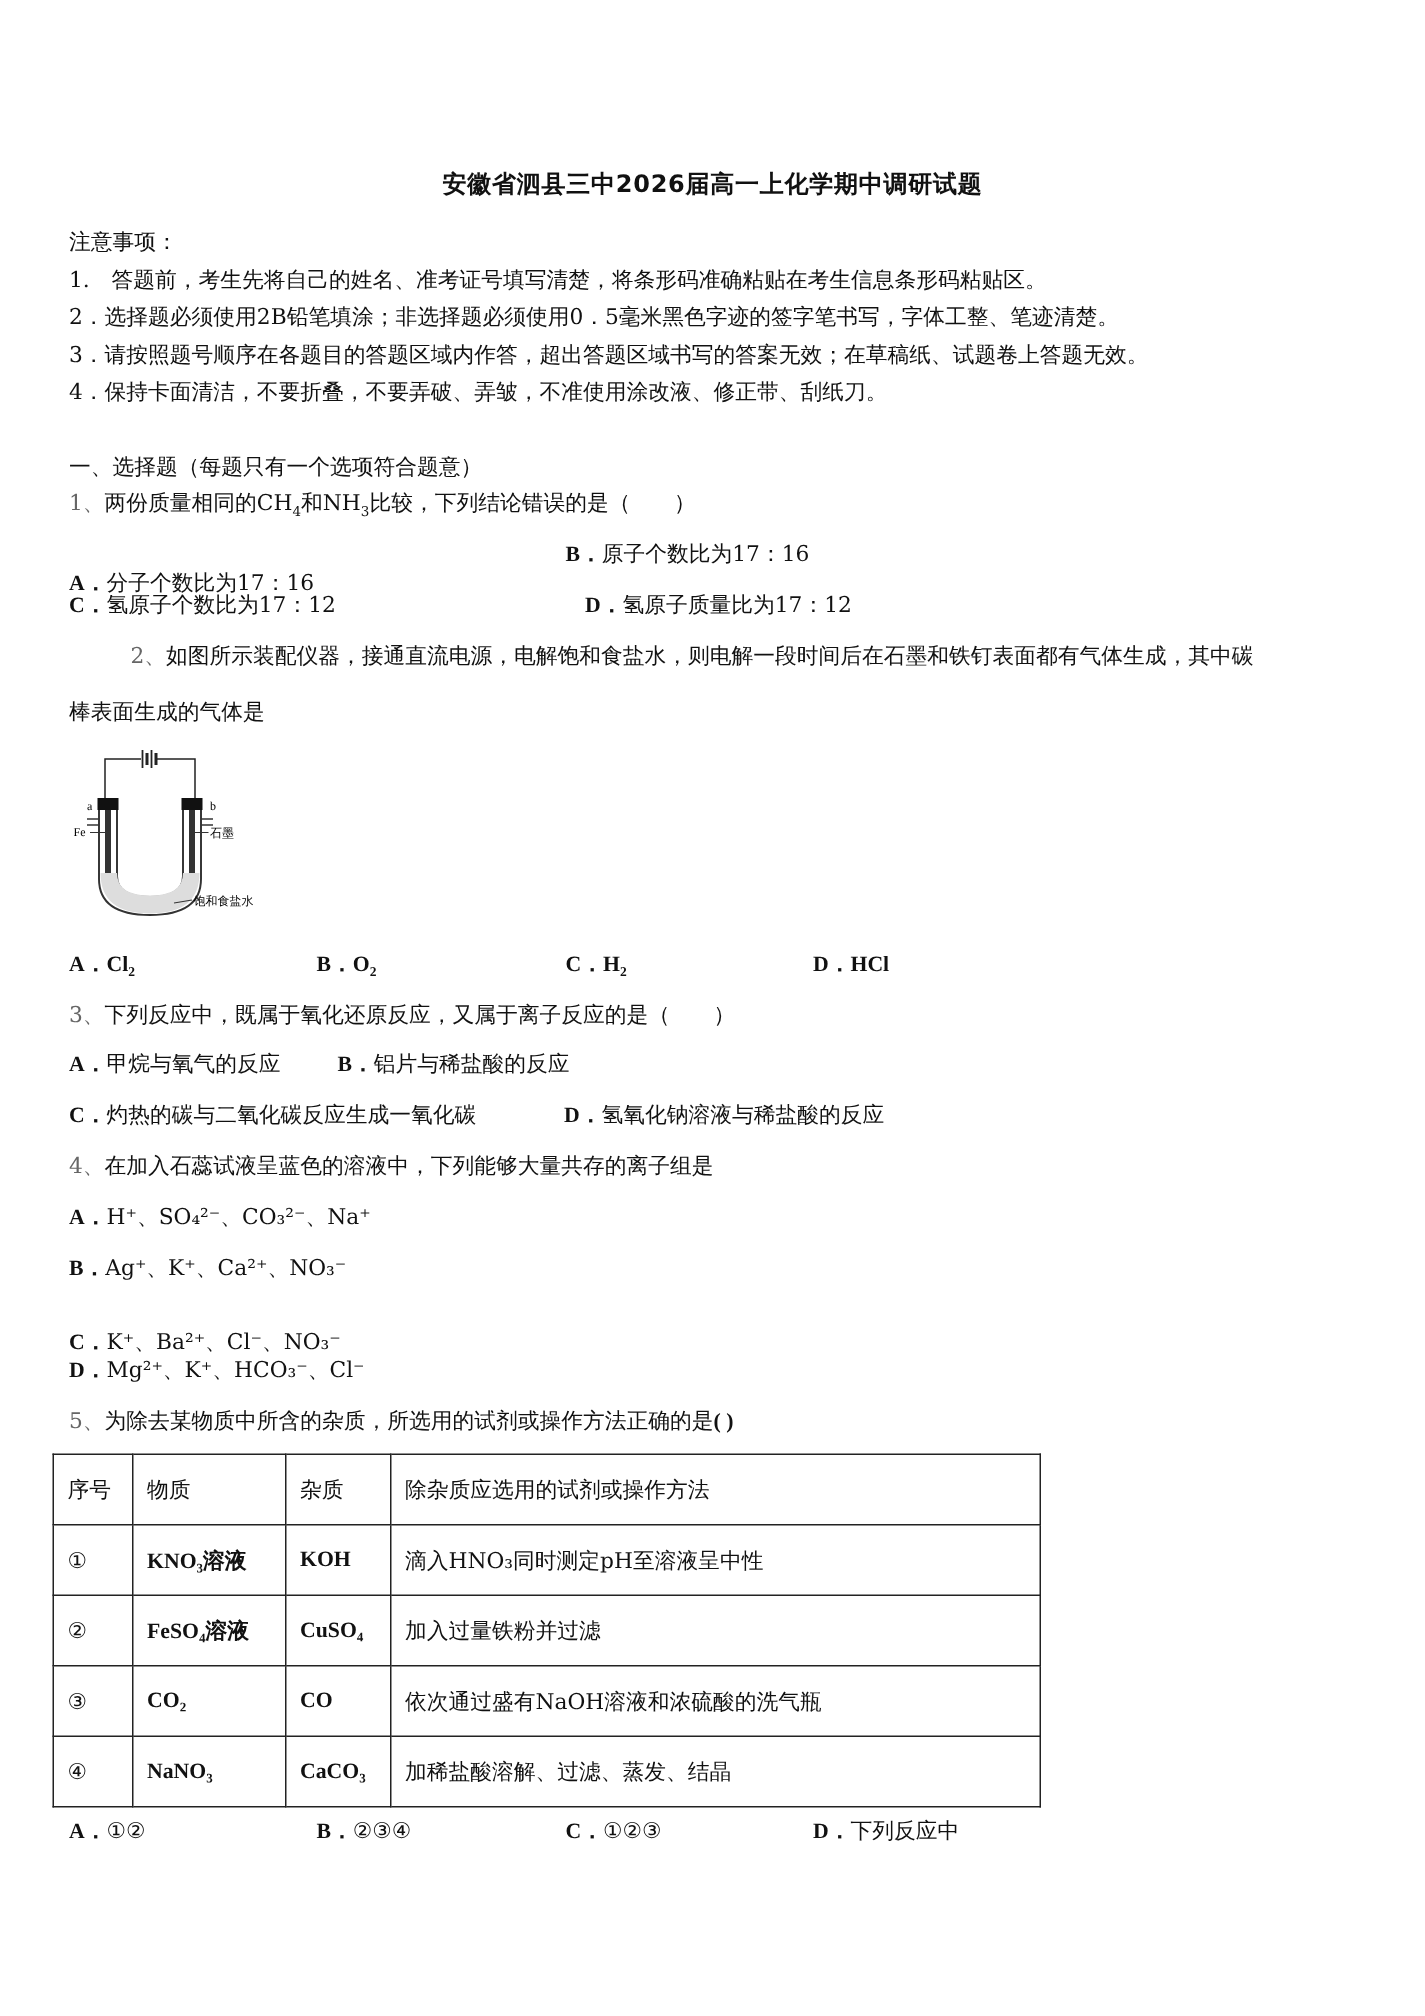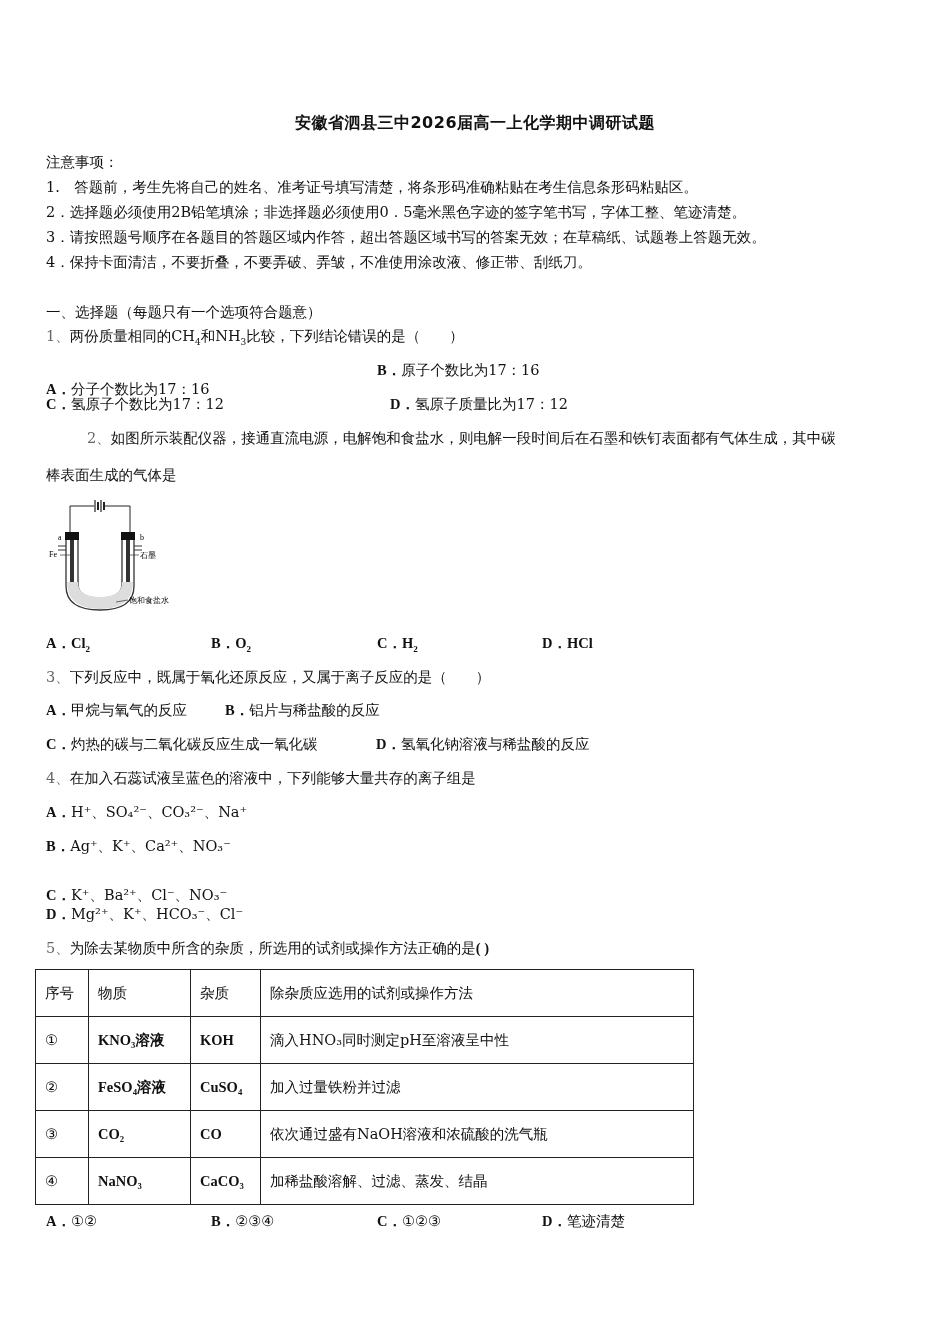--- a/index.html
+++ b/index.html
@@ -178,14 +178,14 @@
 <div class="abs t" style="left:46px;top:1212px;">
   <span class="opt-label">A．</span><span>①②</span>
 </div>
 <div class="abs t" style="left:211px;top:1212px;">
   <span class="opt-label">B．</span><span>②③④</span>
 </div>
 <div class="abs t" style="left:377px;top:1212px;">
   <span class="opt-label">C．</span><span>①②③</span>
 </div>
 <div class="abs t" style="left:542px;top:1212px;">
-  <span class="opt-label">D．</span><span>笔迹清楚</span>
+  <span class="opt-label">D．</span><span>下列反应中</span>
 </div>
 
 </body></html>

